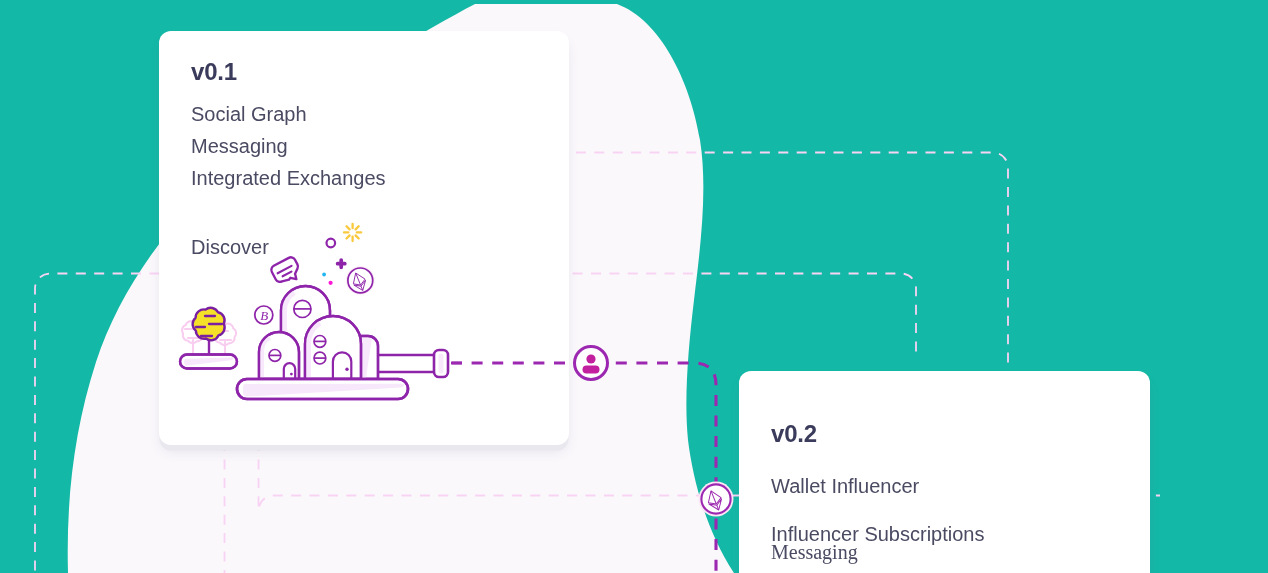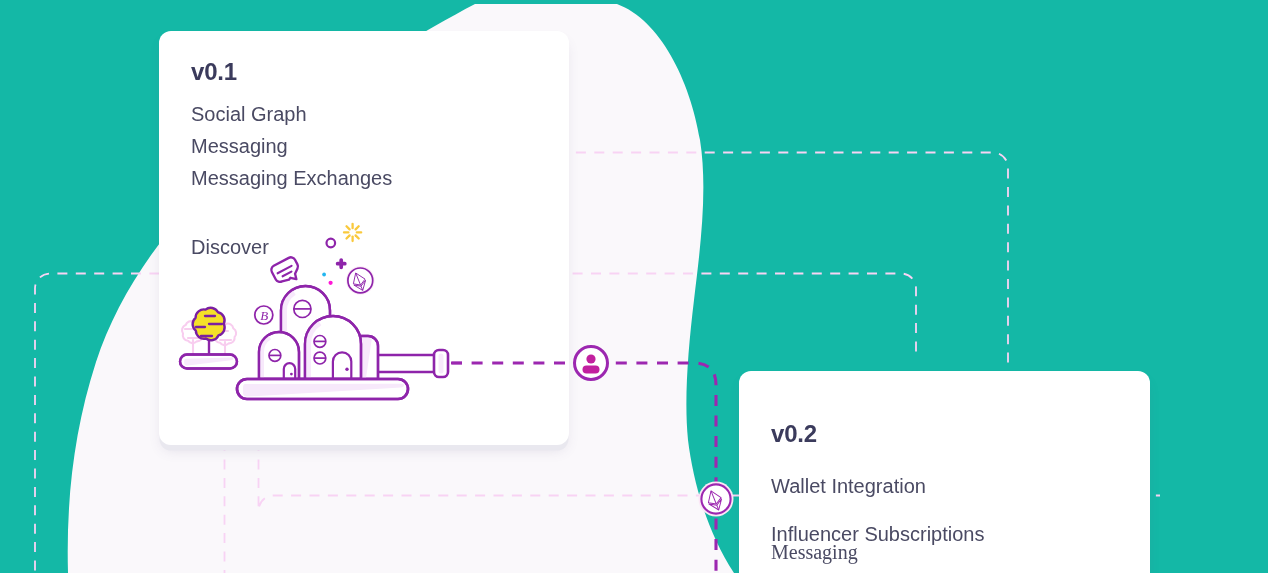--- a/index.html
+++ b/index.html
@@ -22,25 +22,25 @@
 <svg width="1268" height="573" style="left:0;top:0;">
  <path d="M 160 152.5 L 993 152.5 A 15 15 0 0 1 1008 167.5 L 1008 366" stroke="#f8d3f4" stroke-width="1.8" fill="none" stroke-dasharray="10 8.4" stroke-dashoffset="7.3" stroke-linecap="butt"></path>
  <path d="M 35 600 L 35 288.5 A 15 15 0 0 1 50 273.5 L 901 273.5 A 15 15 0 0 1 916 288.5 L 916 357" stroke="#f8d3f4" stroke-width="1.8" fill="none" stroke-dasharray="10 8.4" stroke-dashoffset="7.3" stroke-linecap="butt"></path>
  <path d="M 224.5 430 L 224.5 600" stroke="#f8d3f4" stroke-width="1.8" fill="none" stroke-dasharray="10 8.4" stroke-dashoffset="7.3" stroke-linecap="butt"></path>
  <path d="M 258.5 430 L 258.5 510.5 A 15 15 0 0 1 273.5 495.5 L 1160 495.5" stroke="#f8d3f4" stroke-width="1.8" fill="none" stroke-dasharray="10 8.4" stroke-dashoffset="7.3" stroke-linecap="butt"></path>
 </svg>
 <div class="card" style="left:159px;top:31px;width:410px;height:414px;"></div>
 <div class="card-title" style="left:191px;top:58px;">v0.1</div>
 <div class="card-item" style="left:191px;top:103px;">Social Graph</div>
 <div class="card-item" style="left:191px;top:135px;">Messaging</div>
-<div class="card-item" style="left:191px;top:167px;">Messaging Exchanges</div>
+<div class="card-item" style="left:191px;top:167px;">Integrated Exchanges</div>
 <div class="card-item" style="left:191px;top:199px;margin-top:37px;">Discover</div>
 <div class="card" style="left:739px;top:371px;width:411px;height:300px;"></div>
 <div class="card-title" style="left:771px;top:420px;">v0.2</div>
-<div class="card-item" style="left:771px;top:475px;">Wallet Integration</div>
+<div class="card-item" style="left:771px;top:475px;">Wallet Influencer</div>
 <div class="card-item" style="left:771px;top:523px;">Influencer Subscriptions</div>
 <div class="card-item" style="left:771px;top:541px;font-family:Liberation Serif, serif;">Messaging</div>
 <svg width="1268" height="573" style="left:0;top:0;">
 <g fill="none" stroke="#f8cdef" stroke-width="2.1" stroke-linecap="round" stroke-linejoin="round">
 <path d="M193 340 L193 356"></path>
 <path d="M225 342 L225 356"></path>
 <path d="M 193.8 321.9 A 5.6 5.6 0 0 1 201.3 326.3 A 5.6 5.6 0 0 1 202.6 335.0 A 5.6 5.6 0 0 1 196.7 341.4 A 5.6 5.6 0 0 1 188.0 340.7 A 5.6 5.6 0 0 1 183.0 333.5 A 5.6 5.6 0 0 1 185.6 325.1 A 5.6 5.6 0 0 1 193.8 321.9 Z"></path>
 <path d="M 225.8 323.9 A 5.6 5.6 0 0 1 233.3 328.3 A 5.6 5.6 0 0 1 234.6 337.0 A 5.6 5.6 0 0 1 228.7 343.4 A 5.6 5.6 0 0 1 220.0 342.7 A 5.6 5.6 0 0 1 215.0 335.5 A 5.6 5.6 0 0 1 217.6 327.1 A 5.6 5.6 0 0 1 225.8 323.9 Z"></path>
 <path d="M185 329 L196 329"></path>
 <path d="M188 338 L199 338"></path>

